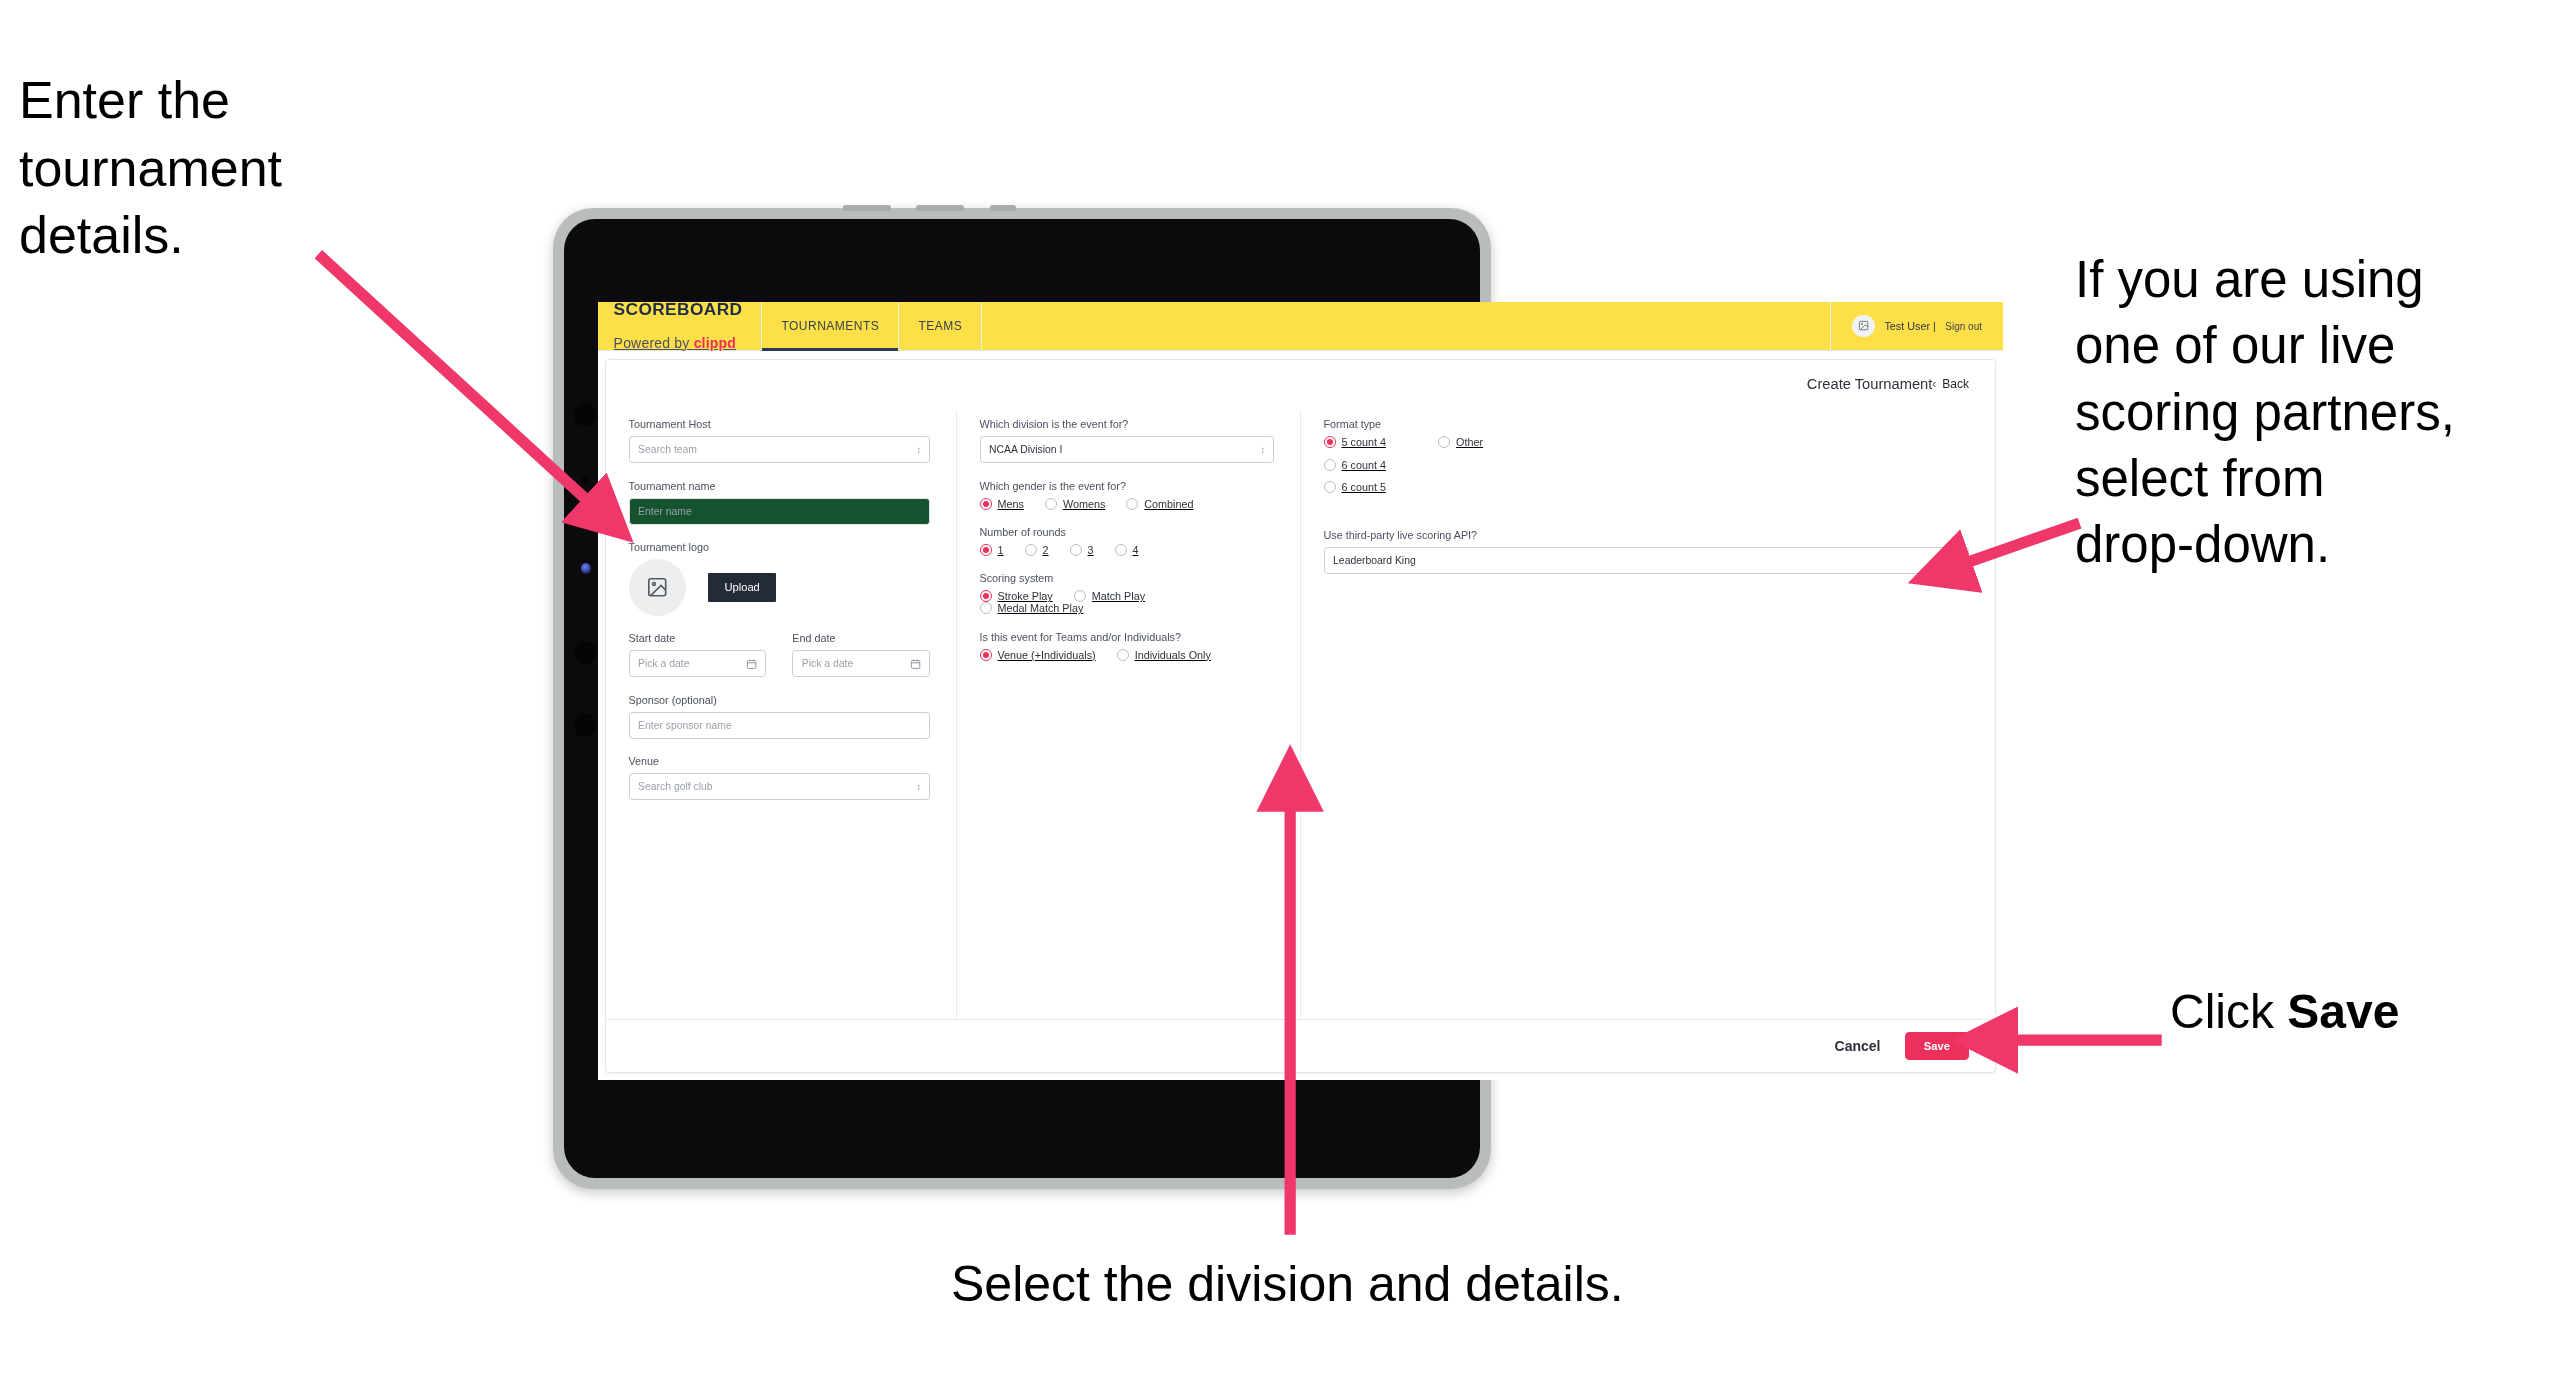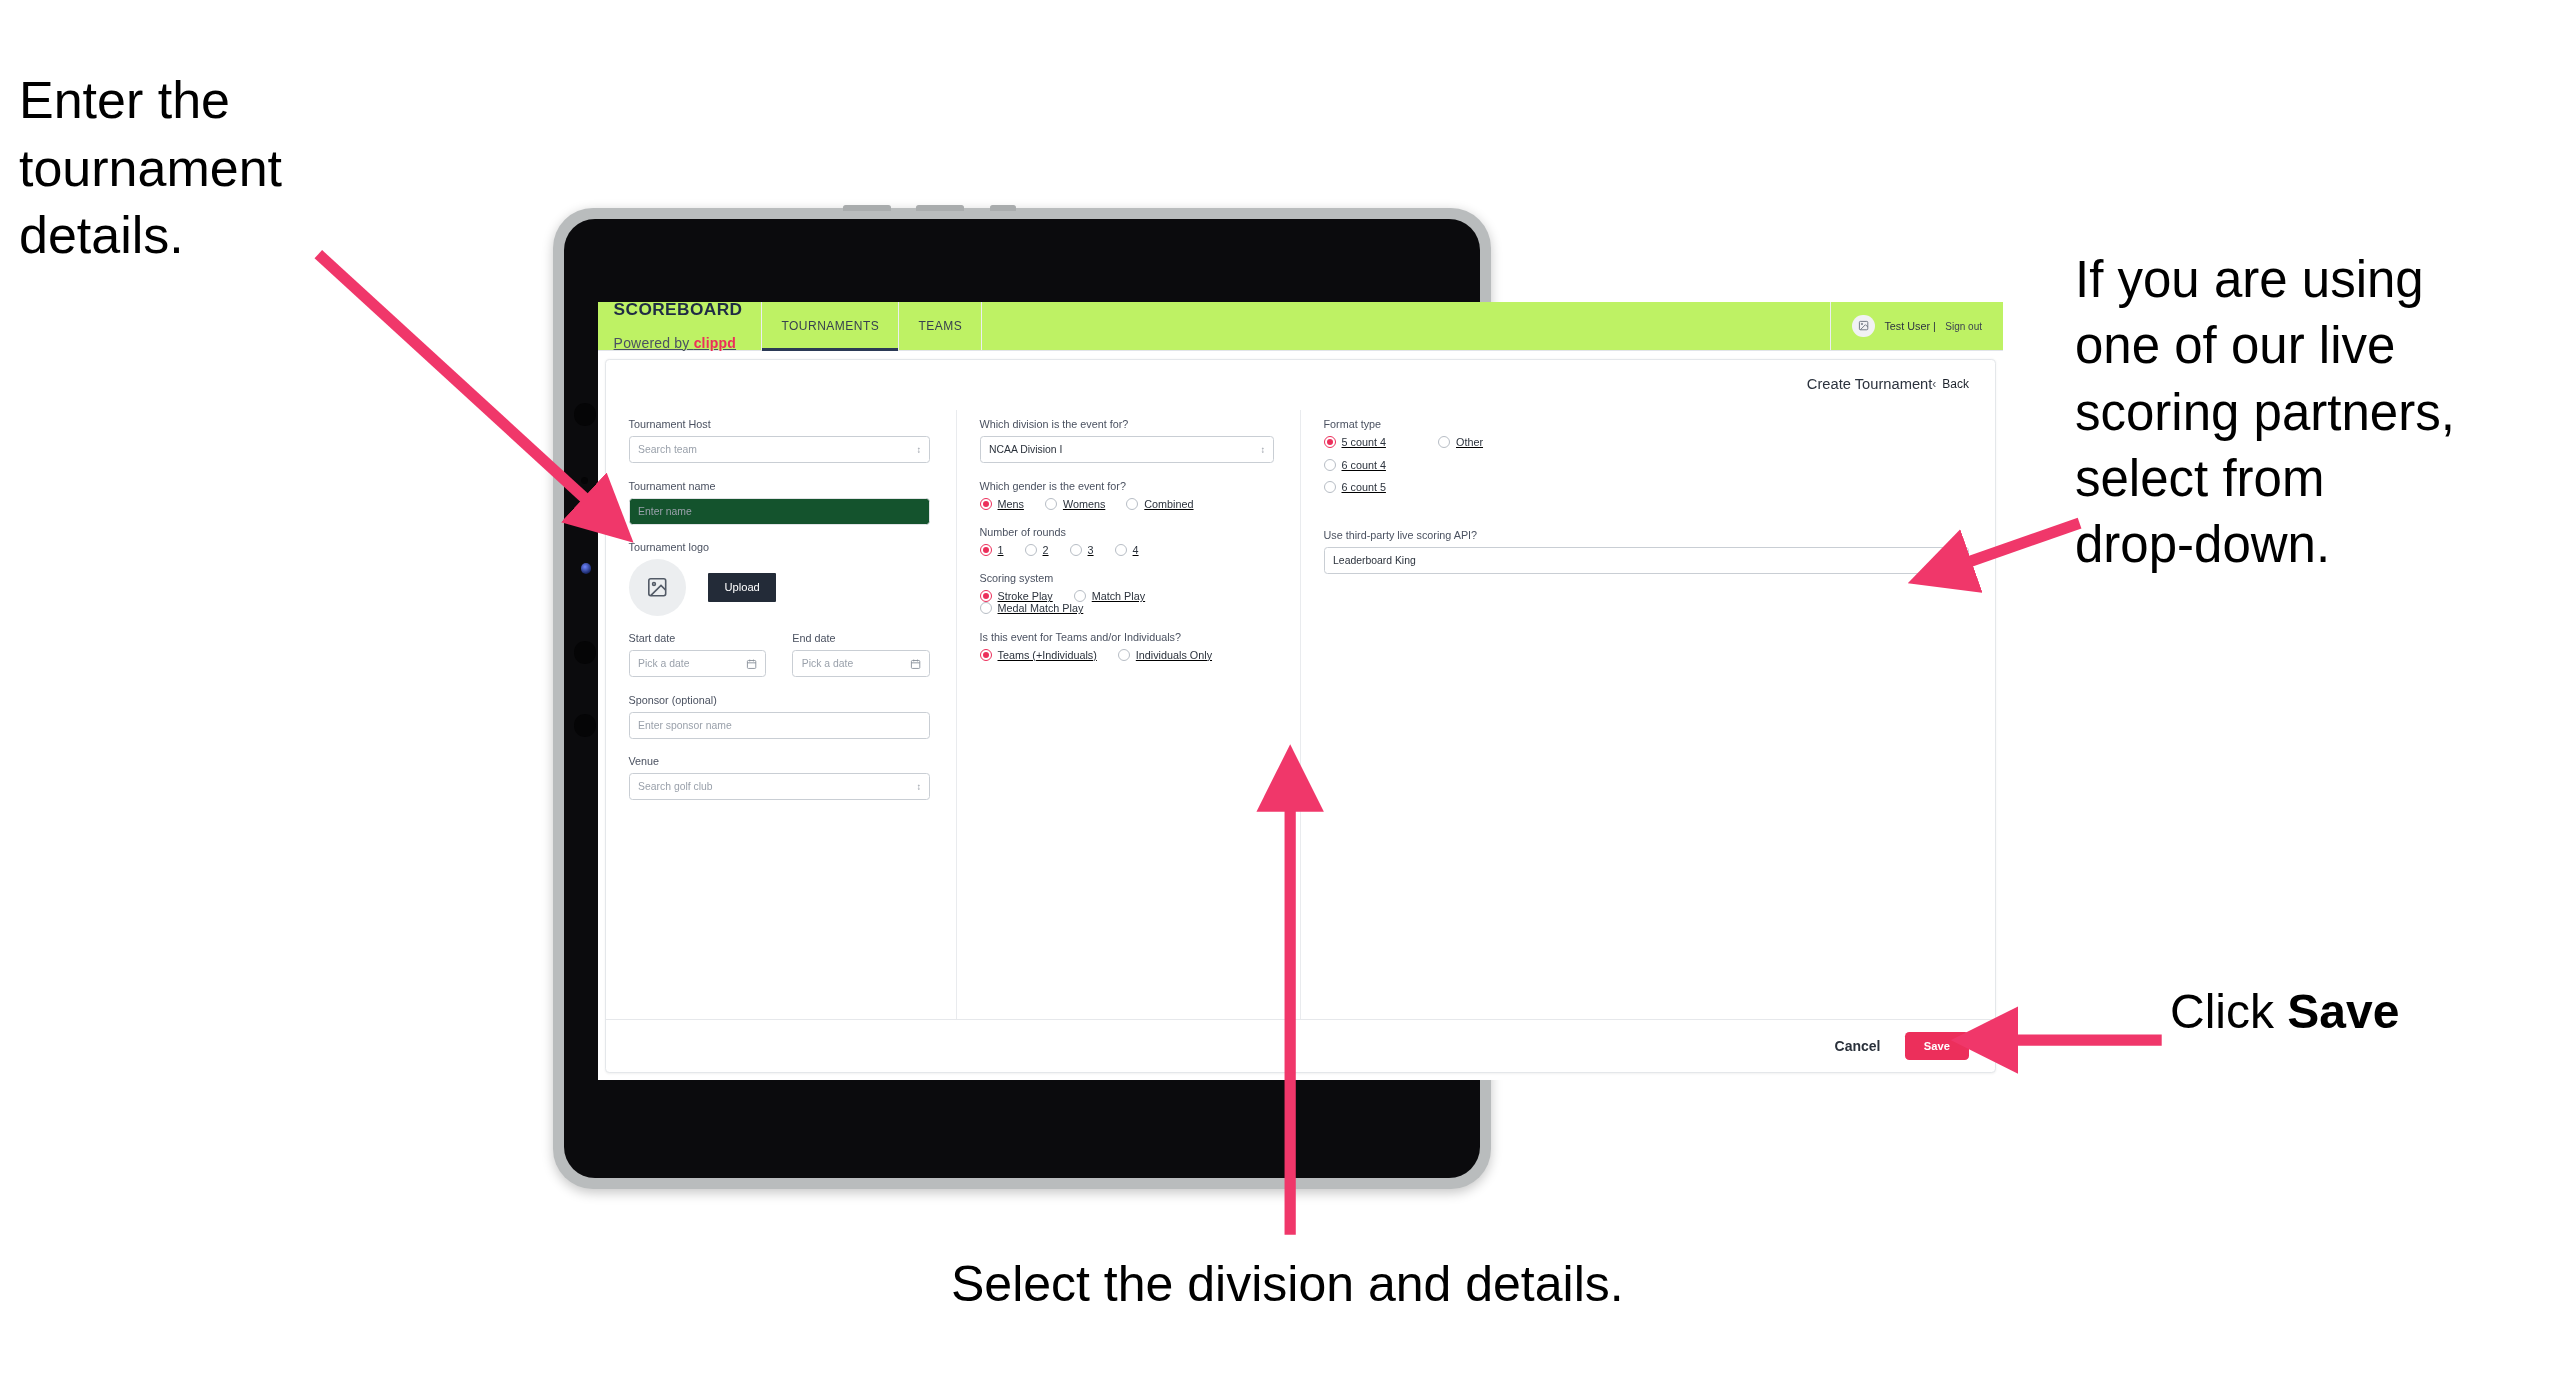--- a/index.html
+++ b/index.html
@@ -55,21 +55,21 @@
   .screen {
     position:absolute;
     left: 598px; top: 302px;
     width: 1405px; height: 778px;
     background: #ffffff;
     overflow: hidden;
   }
 
   
   .topbar {
-    position:relative; height:49px; background:#bef264;
+    position:relative; height:49px; background:#fde047;
     border-bottom:0.9px solid #e2e5e9;
     display:flex; align-items:stretch;
   }
   .brand {
     display:flex; flex-direction:column; justify-content:center;
     padding: 0 19px 0 15.6px; border-right:0.9px solid #eceef1;
   }
   .brand-title {
     font-family:"Liberation Sans", sans-serif;
     font-weight:700; font-size:17.3px; letter-spacing:0.4px;
@@ -424,21 +424,21 @@
                 <span class="radio-label">Medal Match Play</span>
               </div>
             </div>
           </div>
 
           <div class="grp">
             <div class="field-label">Is this event for Teams and/or Individuals?</div>
             <div class="radio-row">
               <div class="radio-item">
                 <span class="radio on"></span>
-                <span class="radio-label">Teams (+Individuals)</span>
+                <span class="radio-label">Venue (+Individuals)</span>
               </div>
               <div class="radio-item">
                 <span class="radio"></span>
                 <span class="radio-label">Individuals Only</span>
               </div>
             </div>
           </div>
 
         </div>
 

